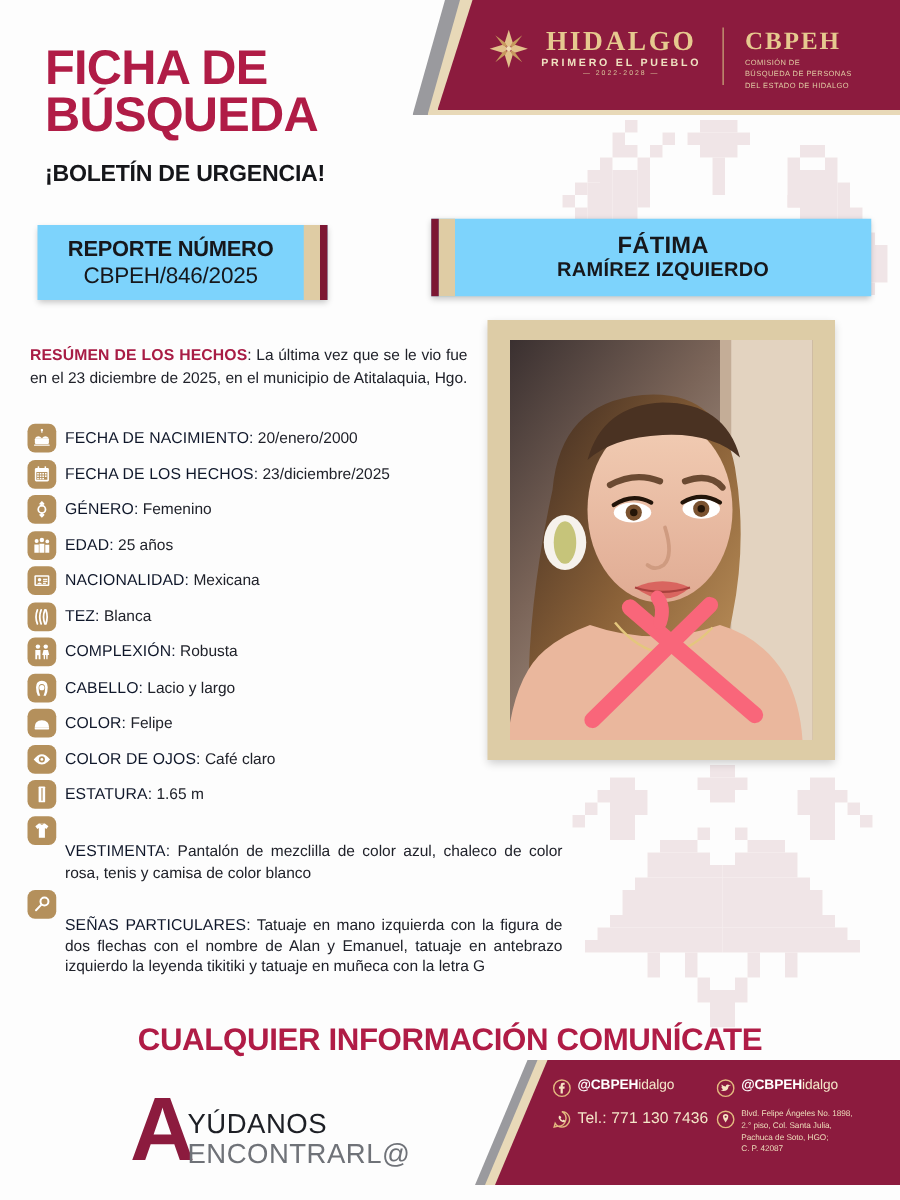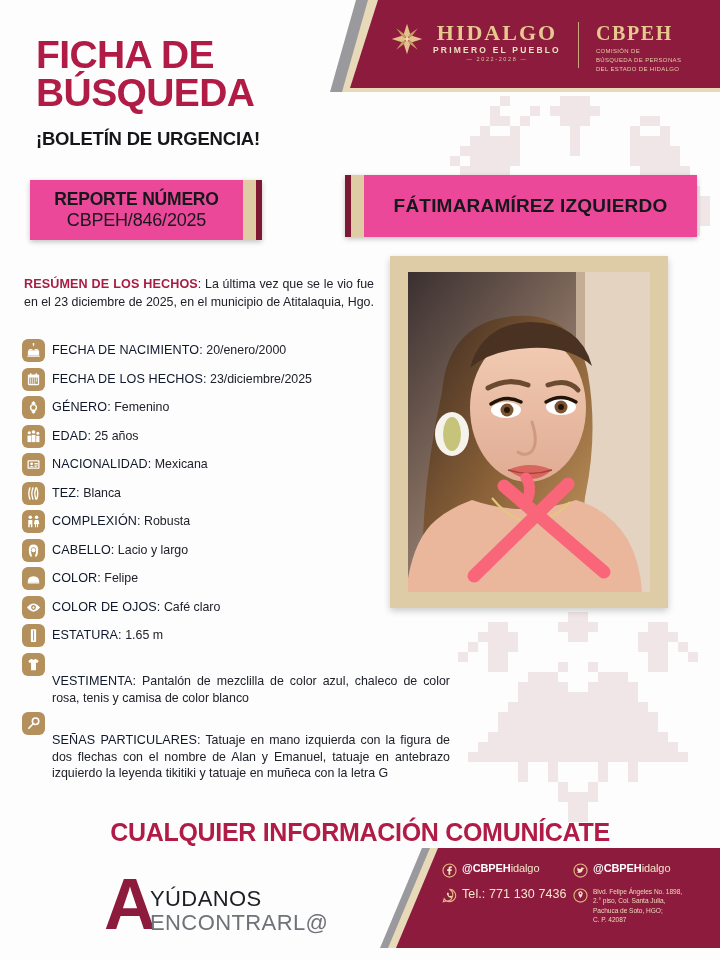--- a/index.html
+++ b/index.html
@@ -40,39 +40,39 @@
     font-family:"Liberation Serif","DejaVu Serif",serif;}
   .cbpeh-sub{font-size:6px;color:#e2cda4;letter-spacing:.35px;margin-top:2px;}
 
   
   .title-main{position:absolute;top:36px;left:36px;width:300px;
     font-size:39px;font-weight:bold;line-height:.98;color:#b01c46;letter-spacing:-.6px;}
   .title-sub{position:absolute;top:128px;left:36px;width:320px;
     font-size:18.5px;font-weight:bold;color:#15161a;letter-spacing:-.2px;}
 
   
-  .plaque{position:absolute;background:#ec4899;box-shadow:0 2px 5px rgba(0,0,0,.23);}
+  .plaque{position:absolute;background:#7dd3fc;box-shadow:0 2px 5px rgba(0,0,0,.23);}
   .plaque .edge-tan{position:absolute;top:0;width:13px;height:100%;background:#dfcca4;}
   .plaque .edge-mar{position:absolute;top:0;width:6px;height:100%;background:#7d1733;}
 
   #report-plaque{top:180px;left:30px;width:232px;height:60px;}
   #report-plaque .edge-tan{right:6px;}
   #report-plaque .edge-mar{right:0;}
   .rp-text{position:absolute;inset:0;right:19px;display:flex;flex-direction:column;
     align-items:center;justify-content:center;line-height:1.16;}
   .rp-l1{font-size:17.5px;font-weight:bold;color:#16171b;letter-spacing:-.2px;}
   .rp-l2{font-size:18px;color:#16171b;letter-spacing:-.2px;}
 
   #name-plaque{top:175px;left:345px;width:352px;height:62px;}
   #name-plaque .edge-tan{left:6px;}
   #name-plaque .edge-mar{left:0;}
-  .np-text{position:absolute;inset:0;left:19px;display:flex;flex-direction:row;
+  .np-text{position:absolute;inset:0;left:19px;display:flex;flex-direction:column;
     align-items:center;justify-content:center;line-height:1.16;color:#16171b;}
   .np-l1{font-size:19px;font-weight:bold;letter-spacing:.2px;}
-  .np-l2{font-size:19px;font-weight:bold;letter-spacing:.2px;}
+  .np-l2{font-size:16px;font-weight:bold;letter-spacing:.2px;}
 
   
   #photo-frame{position:absolute;top:256px;left:390px;width:278px;height:352px;
     background:#ddcca6;box-shadow:0 3px 7px rgba(0,0,0,.2);}
   #photo-img{position:absolute;top:16px;left:18px;width:242px;height:320px;overflow:hidden;background:#cbb6a6;}
   #photo-img svg{display:block;}
 
   
   .summary{position:absolute;top:276px;left:24px;width:350px;
     font-size:12.4px;line-height:1.42;color:#20222a;text-align:justify;}

